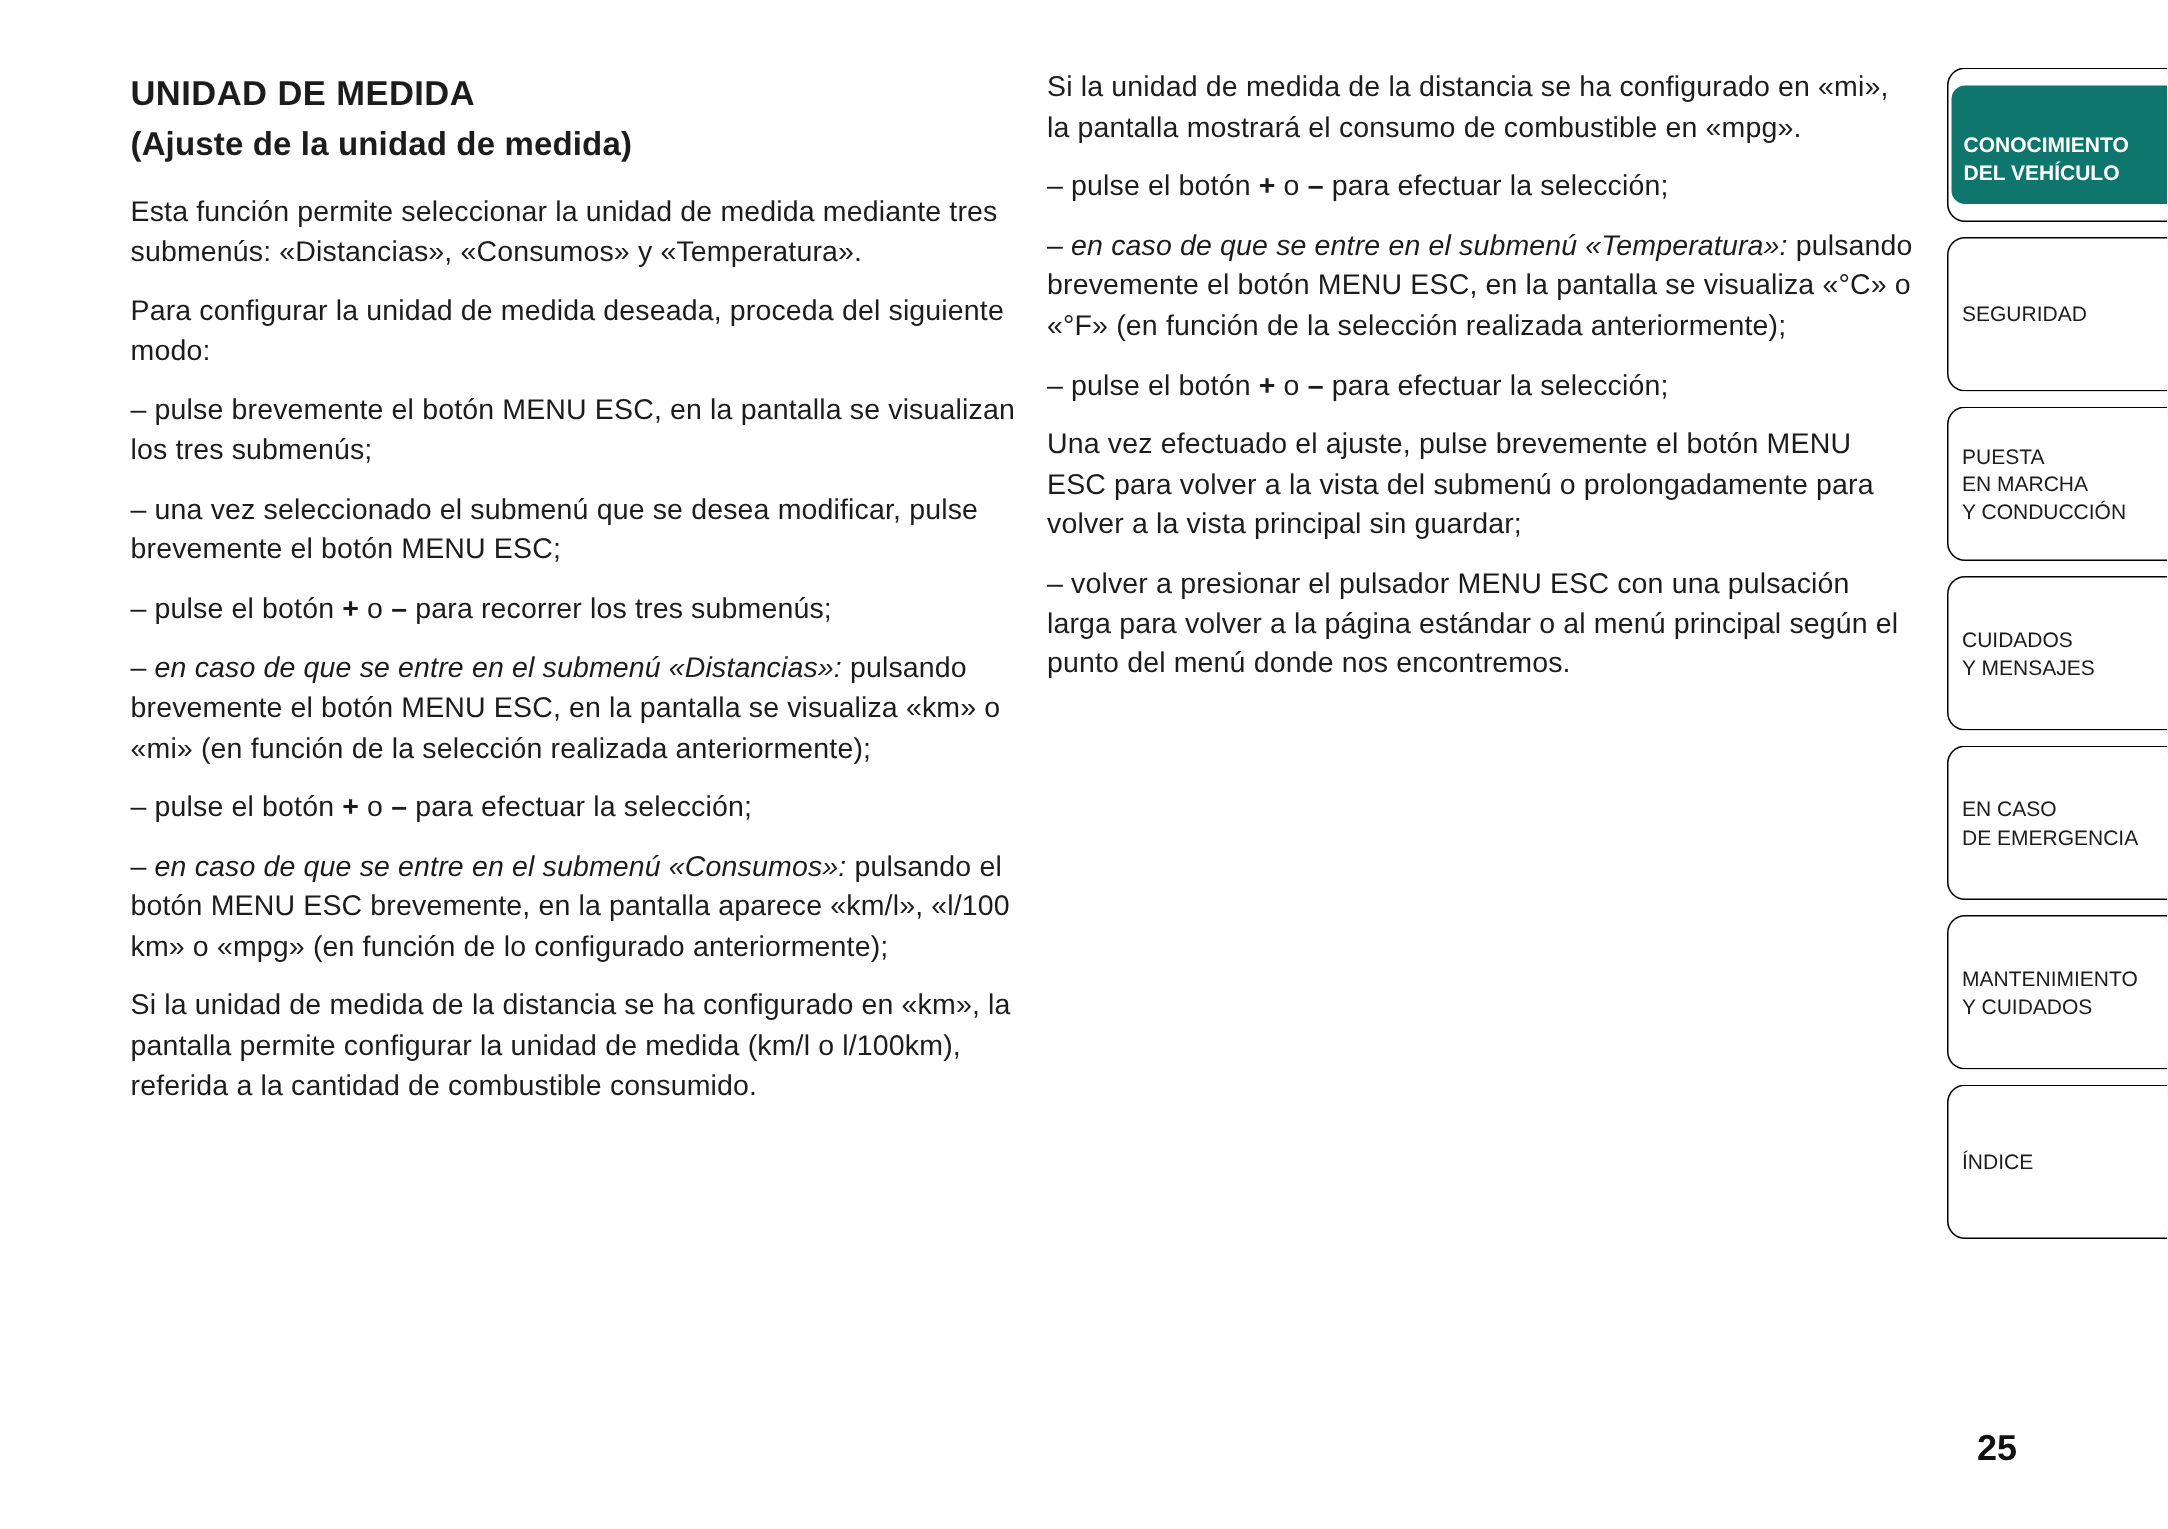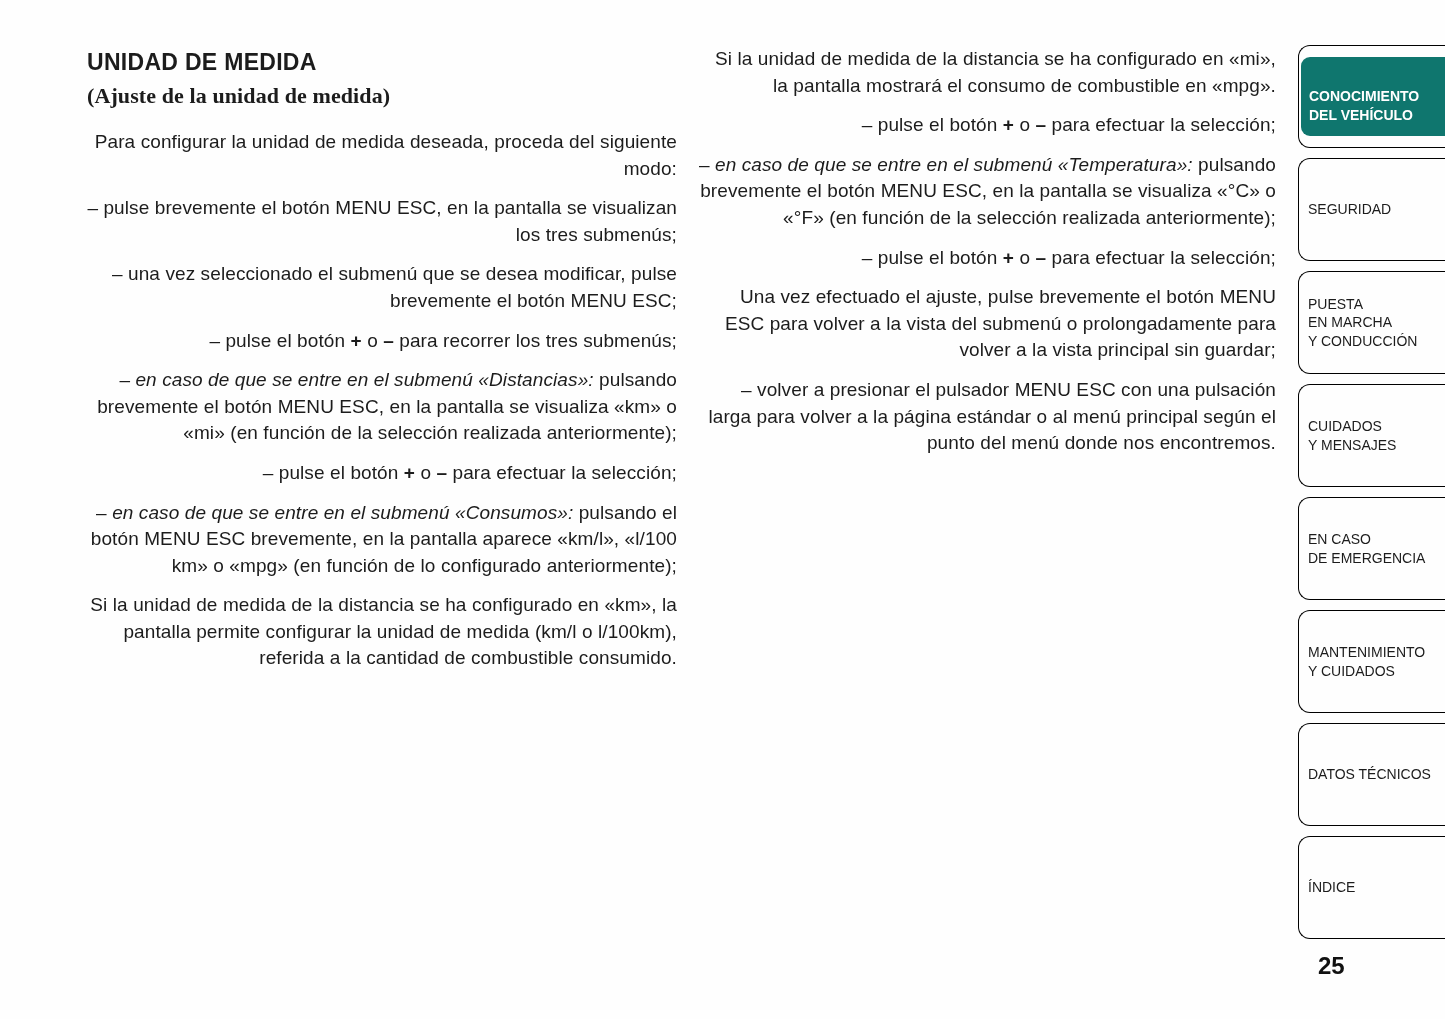--- a/index.html
+++ b/index.html
@@ -25,23 +25,22 @@
   .doc-title {
     font-size: 23px;
     font-weight: bold;
     letter-spacing: 0.3px;
     margin-bottom: 3px;
   }
   .doc-subtitle {
     font-size: 22px;
     font-weight: bold;
     margin-bottom: 17px;
-    font-family: Liberation Serif, serif;
   }
-  p.para { margin-bottom: 13px; text-align: right; }
+  p.para { margin-bottom: 13px; }
   .seg-i { font-style: italic; }
   .seg-b { font-weight: bold; }
 
   .sidebar {
     position: absolute;
     top: 45px;
     right: 0;
     width: 147px;
   }
   .tab {
@@ -80,20 +79,21 @@
   }
 </style>
 </head>
 <body>
 
 <div class="page">
 
   <div class="col col-left">
     <div class="doc-title">UNIDAD DE MEDIDA</div>
     <div class="doc-subtitle">(Ajuste de la unidad de medida)</div>
+    <p class="para"><span>Esta función permite seleccionar la unidad de medida mediante tres submenús: «Distancias», «Consumos» y «Temperatura».</span></p>
     <p class="para"><span>Para configurar la unidad de medida deseada, proceda del siguiente modo:</span></p>
     <p class="para"><span>– pulse brevemente el botón MENU ESC, en la pantalla se visualizan los tres submenús;</span></p>
     <p class="para"><span>– una vez seleccionado el submenú que se desea modificar, pulse brevemente el botón MENU ESC;</span></p>
     <p class="para"><span>– pulse el botón </span><span class="seg-b">+</span><span> o </span><span class="seg-b">–</span><span> para recorrer los tres submenús;</span></p>
     <p class="para"><span>– </span><span class="seg-i">en caso de que se entre en el submenú «Distancias»:</span><span> pulsando brevemente el botón MENU ESC, en la pantalla se visualiza «km» o «mi» (en función de la selección realizada anteriormente);</span></p>
     <p class="para"><span>– pulse el botón </span><span class="seg-b">+</span><span> o </span><span class="seg-b">–</span><span> para efectuar la selección;</span></p>
     <p class="para"><span>– </span><span class="seg-i">en caso de que se entre en el submenú «Consumos»:</span><span> pulsando el botón MENU ESC brevemente, en la pantalla aparece «km/l», «l/100 km» o «mpg» (en función de lo configurado anteriormente);</span></p>
     <p class="para"><span>Si la unidad de medida de la distancia se ha configurado en «km», la pantalla permite configurar la unidad de medida (km/l o l/100km), referida a la cantidad de combustible consumido.</span></p>
   </div>
 
@@ -127,22 +127,19 @@
     </div>
     <div class="tab">
       <span>EN CASO
 DE EMERGENCIA</span>
     </div>
     <div class="tab">
       <span>MANTENIMIENTO
 Y CUIDADOS</span>
     </div>
     <div class="tab">
-      <span>DATOS TÉCNICOS</span>
-    </div>
-    <div class="tab">
       <span>ÍNDICE</span>
     </div>
   </div>
 
   <div class="page-number">25</div>
 
 </div>
 
 </body></html>

